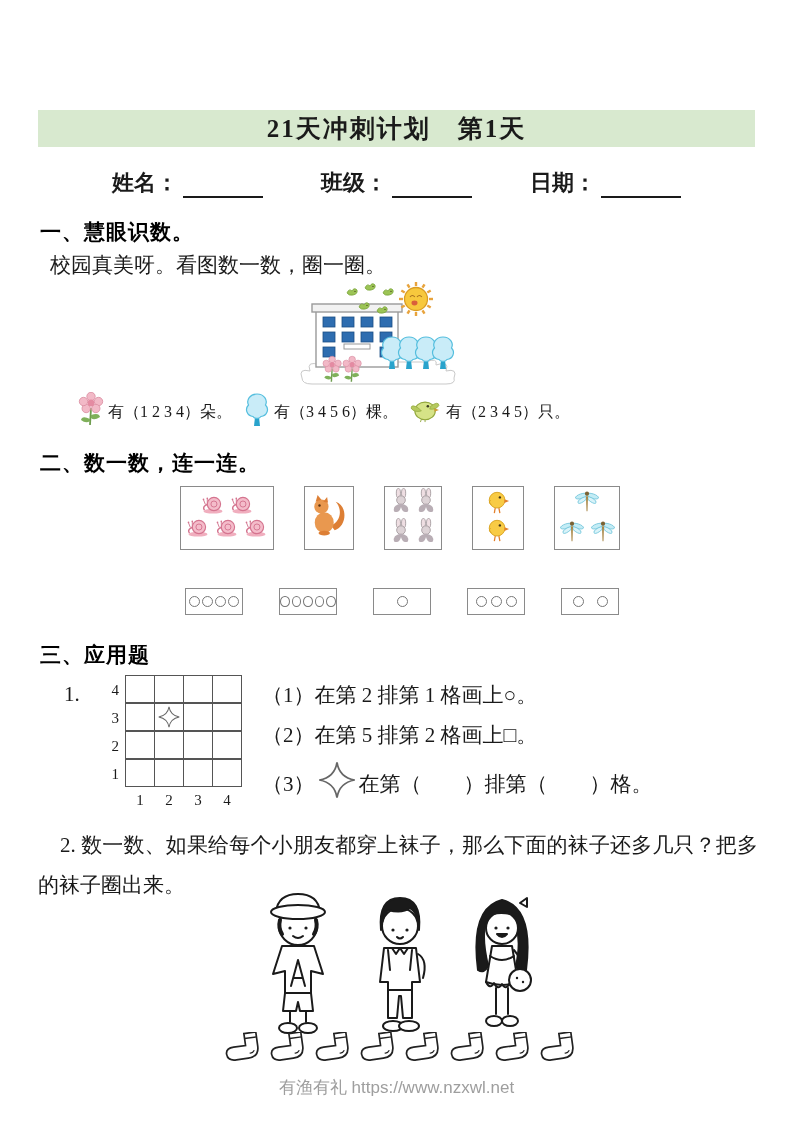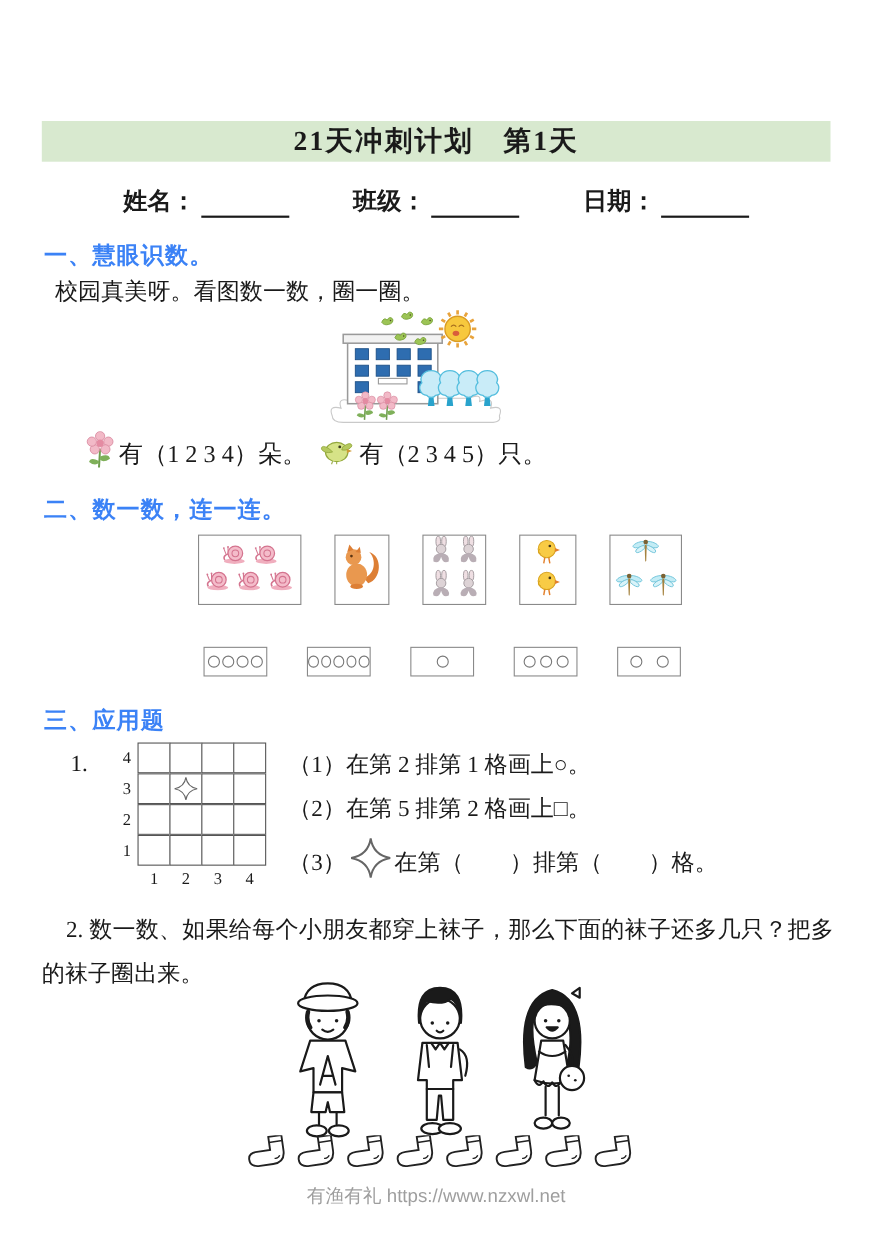--- a/index.html
+++ b/index.html
@@ -12,27 +12,27 @@
     font-size:40px; font-weight:700; letter-spacing:2px; white-space:nowrap; }
   .t-red { color:#d12a26; }
   .banner { position:absolute; top:110px; left:38px; right:38px; height:37px;
     background:#d8e9cf; font-size:25px; font-weight:700; text-align:center;
     line-height:37px; letter-spacing:2px; }
   .info-row { position:absolute; top:168px; left:112px; display:flex; gap:58px;
     font-size:22px; font-weight:700; }
   .info-field { display:flex; align-items:flex-end; }
   .blank { display:inline-block; width:80px; border-bottom:2px solid #1a1a1a;
     height:20px; margin-left:5px; }
-  .s-heading { position:absolute; left:40px; color:#3b82f6; font-size:21px;
+  .s-heading { position:absolute; left:40px; color:#000000; font-size:21px;
     font-weight:700; letter-spacing:1px; }
   .s1-heading { top:218px; }
   .s1-intro { position:absolute; top:251px; left:50px; font-size:21px; }
   .scene { position:absolute; top:280px; left:296px; }
   .counts-row { position:absolute; top:392px; left:78px; display:flex;
-    gap:12px; font-size:22px; white-space:nowrap; }
+    gap:12px; font-size:16px; white-space:nowrap; }
   .count-item { display:flex; align-items:center; gap:4px; }
   .s2-heading { top:449px; }
   .pic-row { position:absolute; top:486px; left:180px; display:flex; gap:30px; align-items:center; }
   .pic-box { border:1.6px solid #8a8a8a; background:#fff; height:64px;
     display:flex; flex-direction:column; justify-content:center; align-items:center; padding:2px; }
   .pic-box-row { display:flex; justify-content:center; align-items:center; gap:3px; }
   .circle-row { position:absolute; top:588px; left:185px; display:flex; gap:36px; }
   .circle-box { width:58px; height:27px; border:1.6px solid #8a8a8a; background:#fff;
     display:flex; align-items:center; justify-content:center; }
   .cb-circle { display:inline-block; width:11px; height:11px;
@@ -180,20 +180,27 @@
             <circle cx="13" cy="4.5" r="4.2" fill="#f2b9c7" stroke="#d98ba0" stroke-width="0.8"></circle>
             <circle cx="20.5" cy="9.5" r="4.2" fill="#f2b9c7" stroke="#d98ba0" stroke-width="0.8"></circle>
             <circle cx="17.8" cy="16.5" r="4.2" fill="#f2b9c7" stroke="#d98ba0" stroke-width="0.8"></circle>
             <circle cx="8.2" cy="16.5" r="4.2" fill="#f2b9c7" stroke="#d98ba0" stroke-width="0.8"></circle>
             <circle cx="5.5" cy="9.5" r="4.2" fill="#f2b9c7" stroke="#d98ba0" stroke-width="0.8"></circle>
             <circle cx="13" cy="11" r="3.4" fill="#e48ba2"></circle>
           </svg></span>
       <span>有（1 2 3 4）朵。</span>
     </span>
     <span class="count-item">
+      <span><svg width="26" height="34" viewBox="0 0 26 34">
+            <path d="M11 24 L10 33 L16 33 L15 24 Z" fill="#29a3cc"></path>
+            <path d="M13 1 C6 1 2 7 4.5 12 C0.5 16 3 23 9 23.5 C10.5 26 15.5 26 17 23.5 C23 23 25.5 16 21.5 12 C24 7 20 1 13 1 Z" fill="#c9ecf8" stroke="#54bede" stroke-width="1.2"></path>
+          </svg></span>
+      <span>有（3 4 5 6）棵。</span>
+    </span>
+    <span class="count-item">
       <span><svg width="32" height="26" viewBox="0 0 34 28">
             <ellipse cx="16" cy="15" rx="11" ry="9.5" fill="#d6e387" stroke="#93a83d" stroke-width="1.2"></ellipse>
             <path d="M9 12 Q1 7 1 12 Q4 17 12 15 Z" fill="#b5c95e" stroke="#93a83d" stroke-width="0.8"></path>
             <path d="M22 10 Q30 4 31 9 Q28 14 21 13 Z" fill="#b5c95e" stroke="#93a83d" stroke-width="0.8"></path>
             <circle cx="19" cy="10" r="1.4" fill="#3c3c1e"></circle>
             <path d="M26 12 L31 14 L26 16 Z" fill="#cf9a35"></path>
             <path d="M12 24 L11 27 M16 24 L16 27" stroke="#93a83d"></path>
           </svg></span>
       <span>有（2 3 4 5）只。</span>
     </span>

